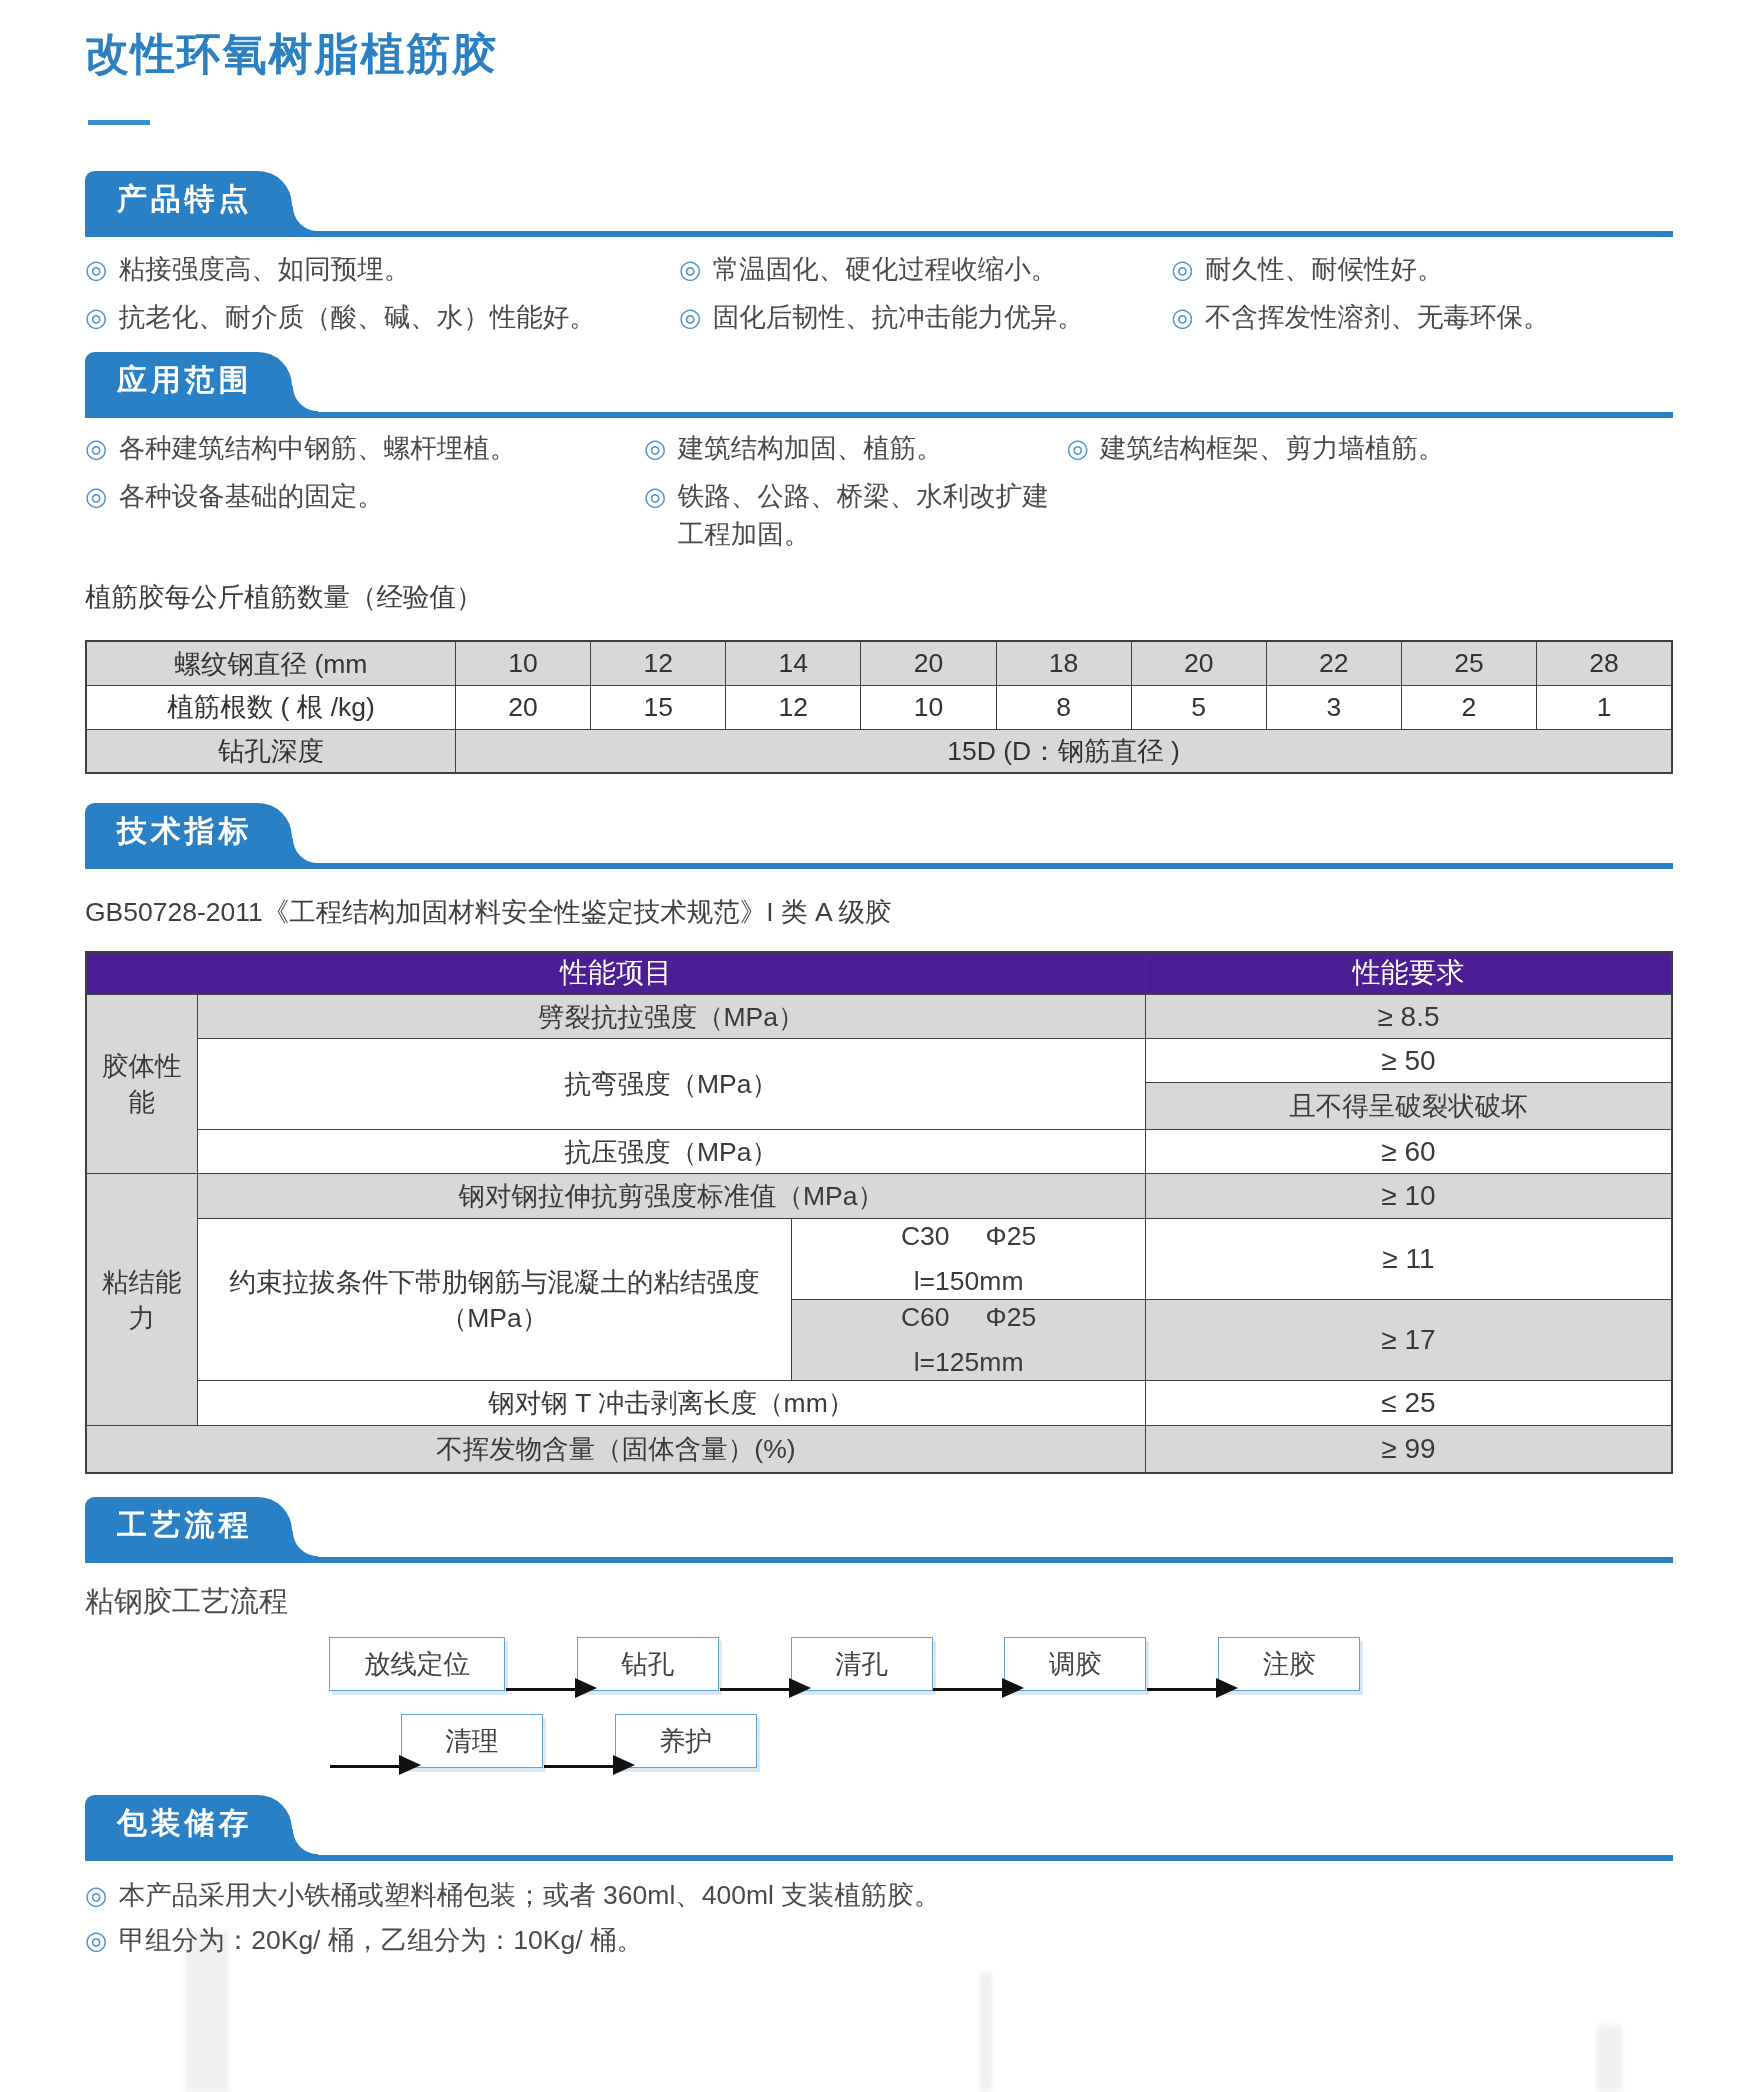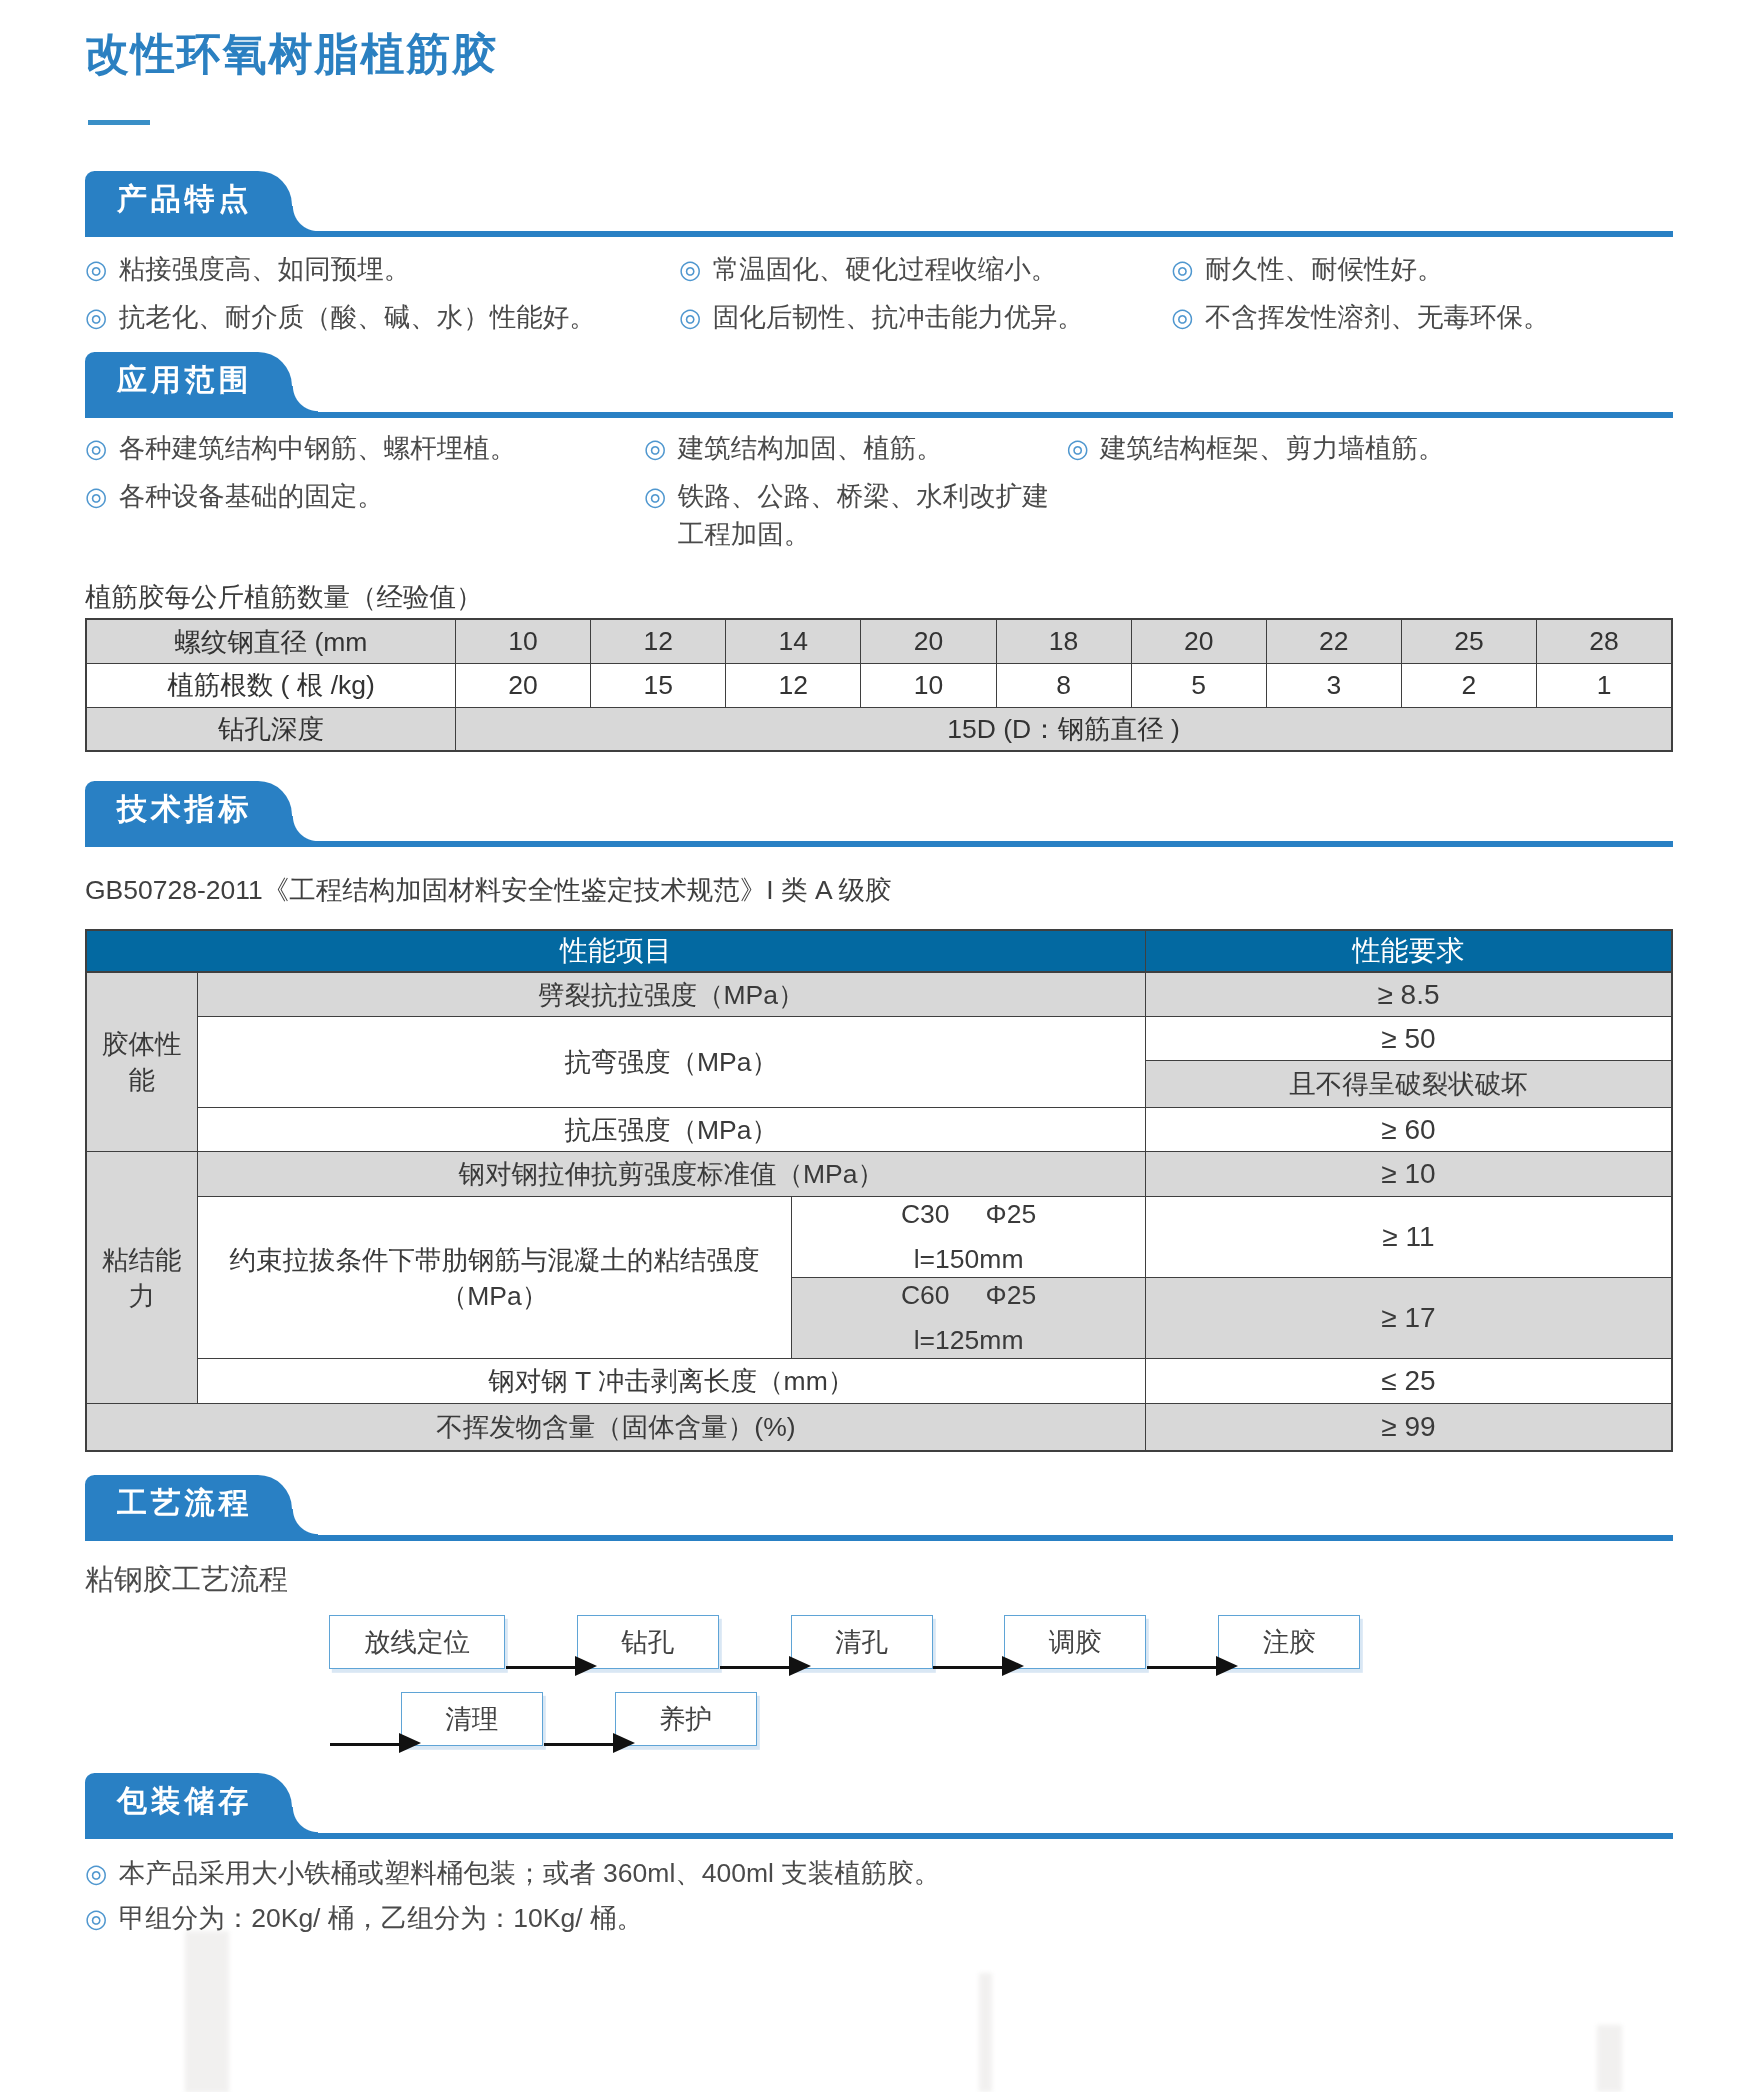--- a/index.html
+++ b/index.html
@@ -46,34 +46,34 @@
 
   .sec-gap-1 { margin-top:51px; }
   .sec-gap-2 { margin-top:21px; }
   .sec-gap-3 { margin-top:34px; }
   .sec-gap-4 { margin-top:28px; }
   .sec-gap-5 { margin-top:32px; }
 
   
   .table-title { margin-top:26.5px; font-size:26.5px; font-weight:400; color:#3c3c3c; }
   table.rebar {
-    margin-top:3px; width:100%; border-collapse:collapse; text-align:center;
+    margin-top:25px; width:100%; border-collapse:collapse; text-align:center;
     font-size:26.5px; color:#333333; border:2.8px solid #3f3f3f;
   }
   table.rebar td { border:1.9px solid #3f3f3f; height:44px; padding:0 3.8px; }
   .gray { background:#d8d8d8; }
 
   
   .std-note { margin-top:24.6px; font-size:26.5px; color:#3f3f3f; }
   table.spec {
     margin-top:21px; width:100%; border-collapse:collapse; text-align:center;
     font-size:26.5px; color:#3a3a3a; border:2.8px solid #3f3f3f;
   }
   table.spec th {
-    background:#0369a1; color:#ffffff; font-weight:400; font-size:28px;
+    background:#4c1d95; color:#ffffff; font-weight:400; font-size:28px;
     border:1.9px solid #3f3f3f; border-bottom-width:2.8px; height:28px;
   }
   table.spec td { border:1.9px solid #3f3f3f; padding:1.9px 5.7px; }
   .req { font-size:28px; }
   .h48{height:45px} .h46{height:44px} .h50{height:47px} .h86{height:81px} .h85{height:80px}
   .subcell { display:flex; flex-direction:column; gap:14px; align-items:center; }
   .subcell .grade-line { display:flex; gap:36px; }
 
   
   .flow-subtitle { margin-top:19px; font-size:29px; color:#4a4a4a; }

